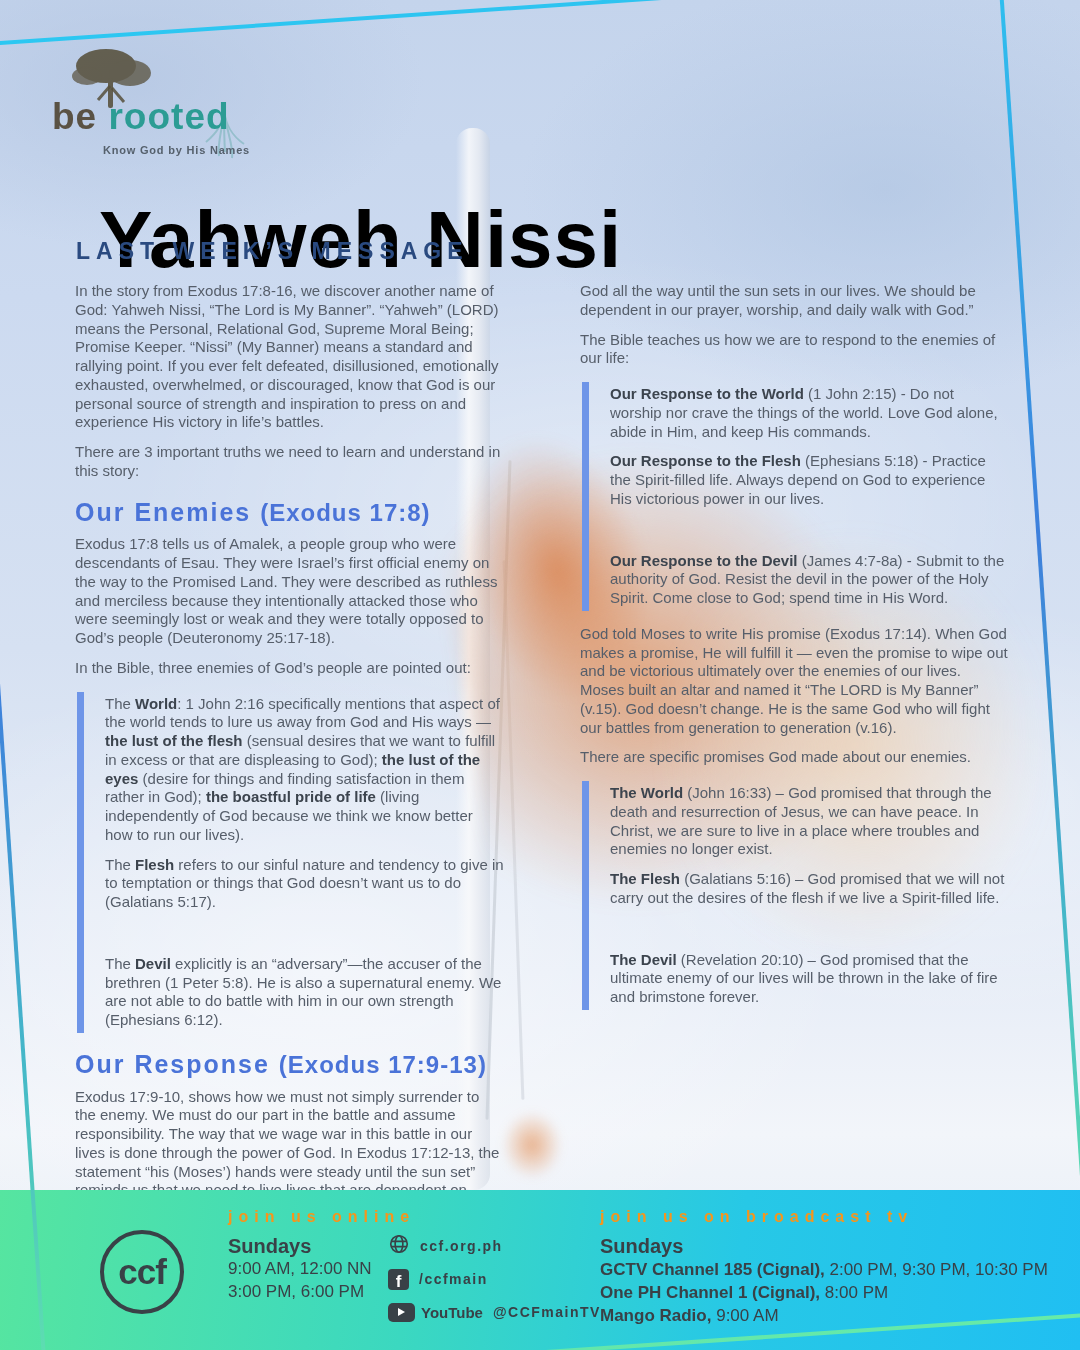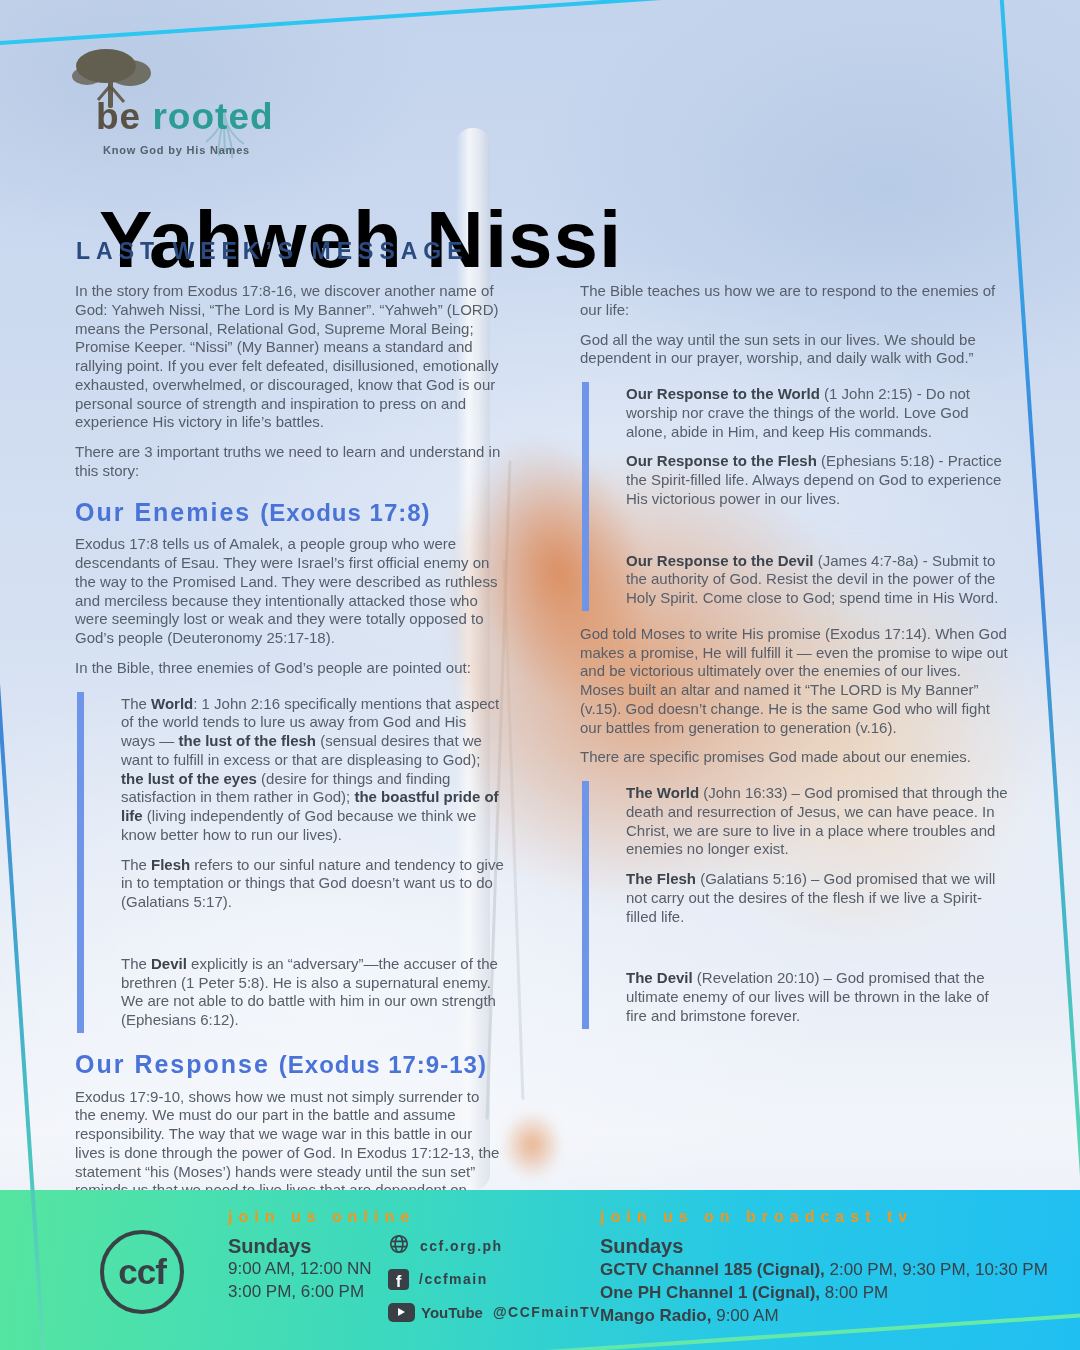--- a/index.html
+++ b/index.html
@@ -32,33 +32,33 @@
   .flag-tail{left:492px;top:1100px;width:80px;height:90px;filter:blur(5px);
     background:radial-gradient(50% 50% at 50% 50%, rgba(224,122,52,.55), rgba(224,122,52,0) 75%);}
   
   .frame{position:absolute;left:-3px;top:7px;width:1044px;height:1339px;
     transform:rotate(-3.9deg);border:4px solid;z-index:40;pointer-events:none;
     border-image:linear-gradient(176deg,#2cc8f2 0%,#35a8e6 22%,#3e7fdc 45%,#45b8c8 72%,#66eba8 100%) 1;}
   
   .logo{position:absolute;left:40px;top:44px;z-index:10;}
   .logo-tree{position:absolute;left:26px;top:0;}
   .logo-roots{position:absolute;left:152px;top:64px;}
-  .logo-text{position:absolute;left:12px;top:52px;font-size:37px;font-weight:700;letter-spacing:1px;white-space:nowrap;margin-left:44px;}
+  .logo-text{position:absolute;left:12px;top:52px;font-size:37px;font-weight:700;letter-spacing:1px;white-space:nowrap;}
   .logo-be{color:#5a5244;font-weight:600;}
   .logo-rooted{color:#2c9c94;}
   .logo-tagline{position:absolute;left:52px;top:100px;font-size:11px;font-weight:700;color:#55606c;letter-spacing:.8px;white-space:nowrap;margin-left:11px;}
   .title{position:absolute;left:70px;top:146px;z-index:10;font-size:80px;font-weight:700;color:#000000;letter-spacing:1px;line-height:1;margin-left:29px;}
   .subtitle{position:absolute;left:76px;top:238px;z-index:10;font-size:23px;font-weight:700;color:#2a4a80;letter-spacing:6px;white-space:nowrap;}
   
   .cols{position:absolute;left:75px;top:282px;width:934px;display:flex;gap:76px;z-index:10;}
   .col{width:443px;color:#565e6a;font-size:15px;line-height:1.25;}
   .col p{margin:0 0 11px;}
   .col h2{margin:17px 0 9px;font-size:25px;line-height:1.15;font-weight:600;color:#4a73d8;letter-spacing:2px;}
   .col h2 .ref{font-size:24px;letter-spacing:1px;}
-  blockquote{margin:14px 0 14px 2px;border-left:7px solid #6e95e8;padding:3px 0 3px 37px;}
+  blockquote{margin:14px 0 14px 2px;border-left:7px solid #6e95e8;padding:3px 0 3px 21px;}
   blockquote p{margin:0 0 13px;}
   blockquote p:last-child{margin-bottom:0;margin-top:43px;}
   .b{font-weight:700;color:#3c444e;}
   
   .footer{position:absolute;left:0;bottom:0;width:1080px;height:160px;z-index:30;
     background:linear-gradient(97deg,#56e5a0 0%,#3bd8c0 38%,#27c8e6 68%,#20bff2 100%);color:#394147;}
   .ccf{position:absolute;left:100px;top:40px;width:76px;height:76px;border:4px solid #394147;border-radius:50%;
     display:flex;align-items:center;justify-content:center;font-size:35px;font-weight:700;letter-spacing:-1px;color:#394147;}
   .f-title{font-size:16px;font-weight:700;color:#f6951c;letter-spacing:6px;white-space:nowrap;}
   .f-day{font-size:20px;font-weight:700;margin-top:9px;}
@@ -132,22 +132,22 @@
     <p>In the Bible, three enemies of God’s people are pointed out:</p>
     <blockquote>
       <p><span>The </span><span class="b">World</span><span>: 1 John 2:16 specifically mentions that aspect of the world tends to lure us away from God and His ways — </span><span class="b">the lust of the flesh</span><span> (sensual desires that we want to fulfill in excess or that are displeasing to God); </span><span class="b">the lust of the eyes</span><span> (desire for things and finding satisfaction in them rather in God); </span><span class="b">the boastful pride of life</span><span> (living independently of God because we think we know better how to run our lives).</span></p>
       <p><span>The </span><span class="b">Flesh</span><span> refers to our sinful nature and tendency to give in to temptation or things that God doesn’t want us to do (Galatians 5:17).</span></p>
       <p><span>The </span><span class="b">Devil</span><span> explicitly is an “adversary”—the accuser of the brethren (1 Peter 5:8). He is also a supernatural enemy. We are not able to do battle with him in our own strength (Ephesians 6:12).</span></p>
     </blockquote>
     <h2><span>Our Response</span> <span class="ref">(Exodus 17:9-13)</span></h2>
     <p>Exodus 17:9-10, shows how we must not simply surrender to the enemy. We must do our part in the battle and assume responsibility. The way that we wage war in this battle in our lives is done through the power of God. In Exodus 17:12-13, the statement “his (Moses’) hands were steady until the sun set” reminds us that we need to live lives that are dependent on</p>
   </div>
   <div class="col">
+    <p>God all the way until the sun sets in our lives. We should be dependent in our prayer, worship, and daily walk with God.”</p>
     <p>The Bible teaches us how we are to respond to the enemies of our life:</p>
-    <p>God all the way until the sun sets in our lives. We should be dependent in our prayer, worship, and daily walk with God.”</p>
     <blockquote>
       <p><span class="b">Our Response to the World</span><span> (1 John 2:15) - Do not worship nor crave the things of the world. Love God alone, abide in Him, and keep His commands.</span></p>
       <p><span class="b">Our Response to the Flesh</span><span> (Ephesians 5:18) - Practice the Spirit-filled life. Always depend on God to experience His victorious power in our lives.</span></p>
       <p><span class="b">Our Response to the Devil</span><span> (James 4:7-8a) - Submit to the authority of God. Resist the devil in the power of the Holy Spirit. Come close to God; spend time in His Word.</span></p>
     </blockquote>
     <p>God told Moses to write His promise (Exodus 17:14). When God makes a promise, He will fulfill it — even the promise to wipe out and be victorious ultimately over the enemies of our lives. Moses built an altar and named it “The LORD is My Banner” (v.15). God doesn’t change. He is the same God who will fight our battles from generation to generation (v.16).</p>
     <p>There are specific promises God made about our enemies.</p>
     <blockquote>
       <p><span class="b">The World</span><span> (John 16:33) – God promised that through the death and resurrection of Jesus, we can have peace. In Christ, we are sure to live in a place where troubles and enemies no longer exist.</span></p>
       <p><span class="b">The Flesh</span><span> (Galatians 5:16) – God promised that we will not carry out the desires of the flesh if we live a Spirit-filled life.</span></p>

